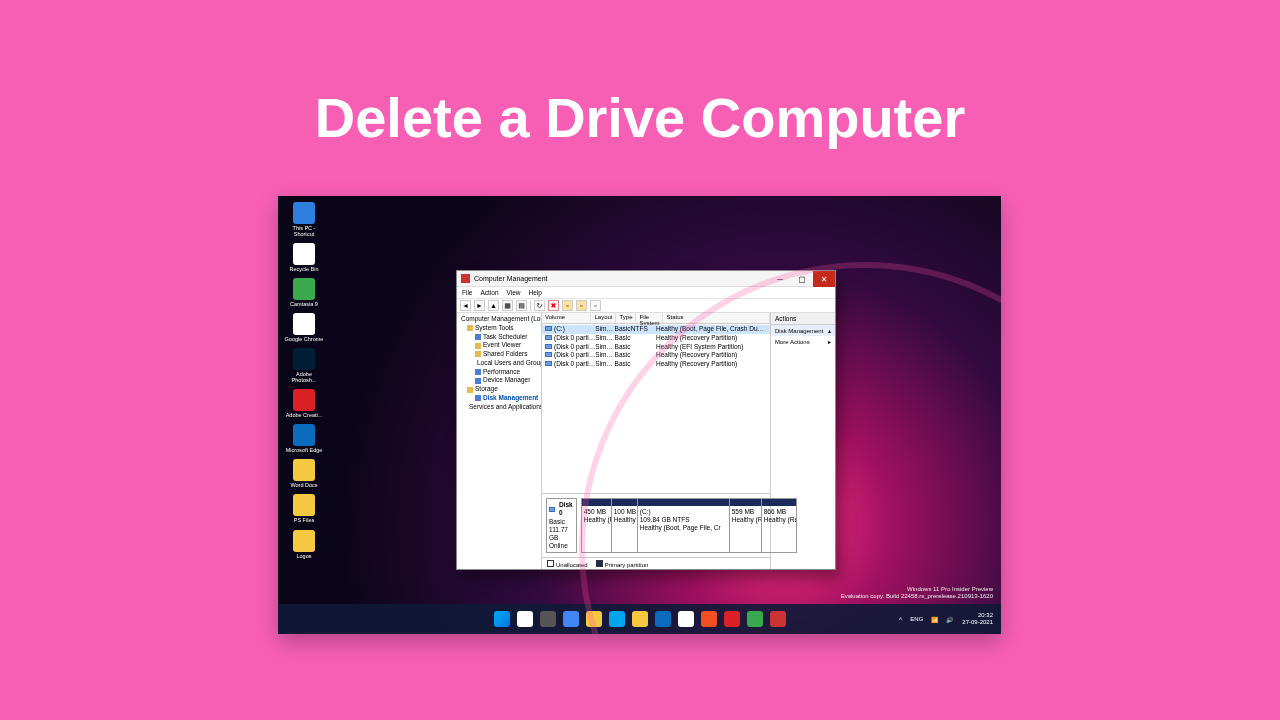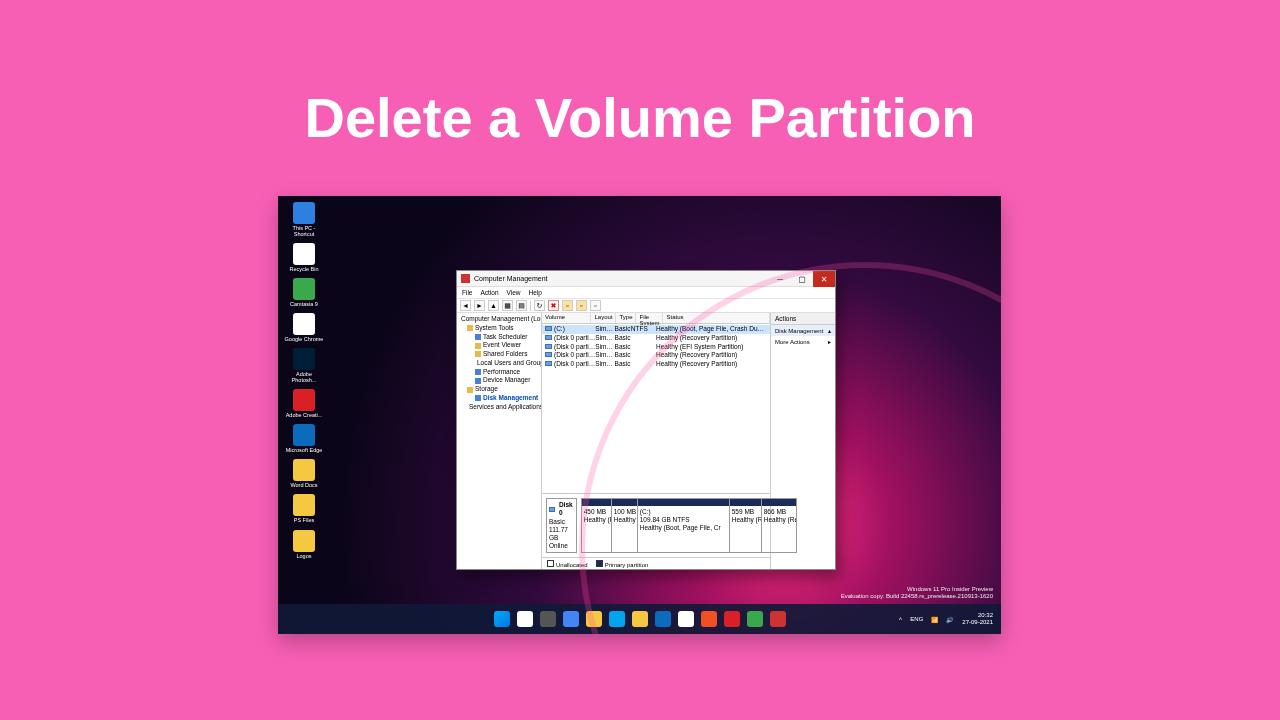--- a/index.html
+++ b/index.html
@@ -63,21 +63,21 @@
 .leg-sw.b{background:#1a2a5a;}
 .actions{width:64px;padding:0;}
 .ahd{background:#f0f0f0;border-bottom:1px solid #ccc;padding:2px 4px;font-size:6.5px;}
 .arow{padding:2px 4px;display:flex;justify-content:space-between;align-items:center;font-size:6px;cursor:pointer;}
 .arow.hd{background:#e6eefc;}
 .watermark{position:absolute;right:8px;bottom:34px;color:#eee;font-size:6px;text-align:right;line-height:1.2;}
 </style>
 </head>
 <body>
 
-<h1 class="hero-title">Delete a Volume Partition</h1>
+<h1 class="hero-title">Delete a Drive Computer</h1>
 
 <div class="desktop-shot">
 
   <div class="dicons" id="dicons">
       <div class="dicon">
         <div class="blk" style="background:#2f7fe0"></div>
         <div class="lbl">This PC - Shortcut</div>
       </div>
       <div class="dicon">
         <div class="blk" style="background:#ffffff"></div>

